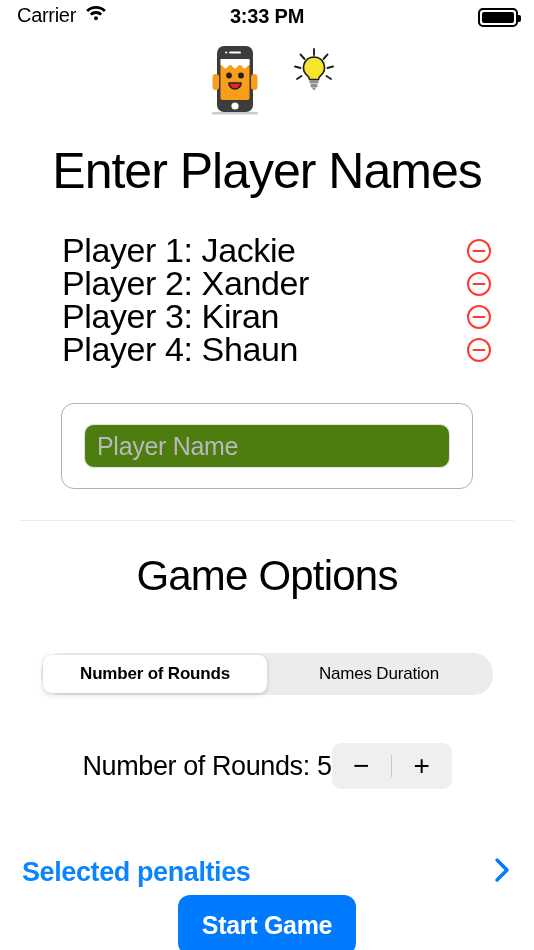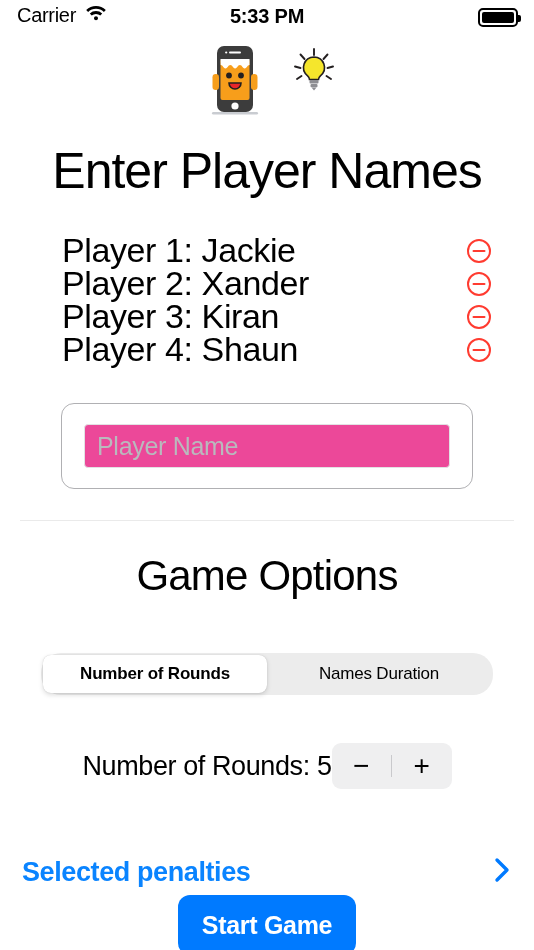--- a/index.html
+++ b/index.html
@@ -82,22 +82,22 @@
 
   
   .input-outer {
     position: absolute; top: 403px; left: 61px;
     width: 412px; height: 86px;
     border: 1px solid #b0b0b3; border-radius: 13px;
     display: flex; align-items: center; justify-content: center;
   }
   .name-input {
     width: 366px; height: 44px;
-    border: 1px solid #e2e2e4; border-radius: 4px;
-    background: #ec4899;
+    border: 1px solid #e2e2e4; border-radius: 10px;
+    background: #4d7c0f;
     font-family: "Liberation Sans", sans-serif;
     font-size: 25px; color: #000;
     padding: 0 12px;
     letter-spacing: -0.3px;
     outline: none;
   }
   .name-input::placeholder { color: #b9b9bd; }
 
   
   .divider {
@@ -172,21 +172,21 @@
     <div class="sb-left">
       <span class="sb-carrier">Carrier</span>
       <span>
         <svg width="24" height="18" viewBox="0 0 24 18" aria-hidden="true">
           <path d="M12 15.2 C10.9 15.2 10 14.3 10 13.2 C10 12.1 10.9 11.2 12 11.2 C13.1 11.2 14 12.1 14 13.2 C14 14.3 13.1 15.2 12 15.2 Z" fill="#000"></path>
           <path d="M5.8 8.6 A9 9 0 0 1 18.2 8.6 L16.3 10.6 A6.4 6.4 0 0 0 7.7 10.6 Z" fill="#000"></path>
           <path d="M2.2 4.9 A14.2 14.2 0 0 1 21.8 4.9 L19.9 6.9 A11.5 11.5 0 0 0 4.1 6.9 Z" fill="#000"></path>
         </svg>
       </span>
     </div>
-    <div class="sb-center">5:33 PM</div>
+    <div class="sb-center">3:33 PM</div>
     <div class="sb-right">
       <div class="battery">
         <div class="battery-fill"></div>
         <div class="battery-nub"></div>
       </div>
     </div>
   </div>
 
   <div class="logo-wrap">
     <svg width="100" height="72" viewBox="0 0 100 72" aria-hidden="true">

